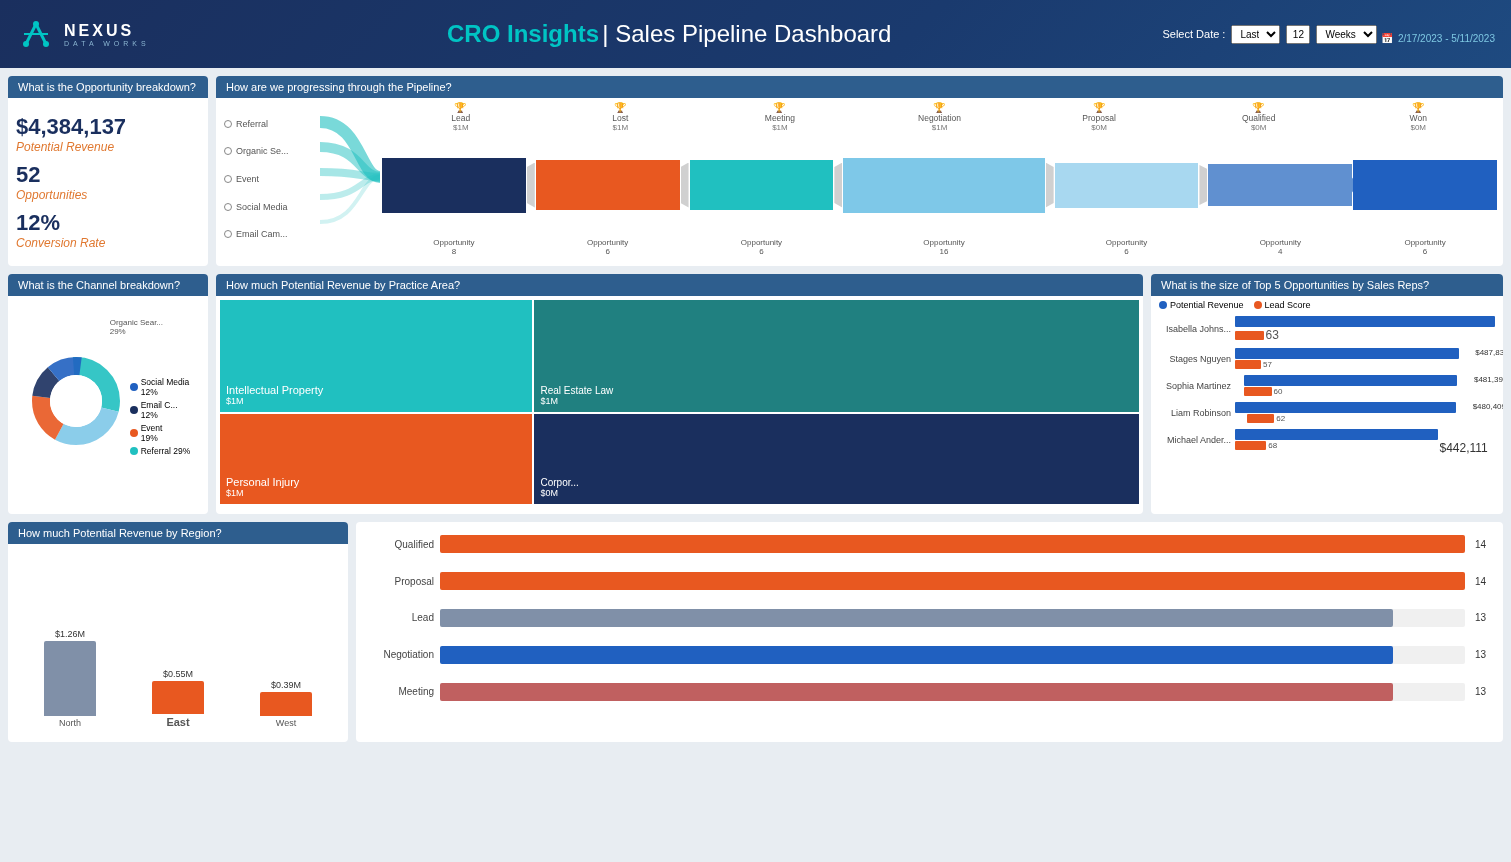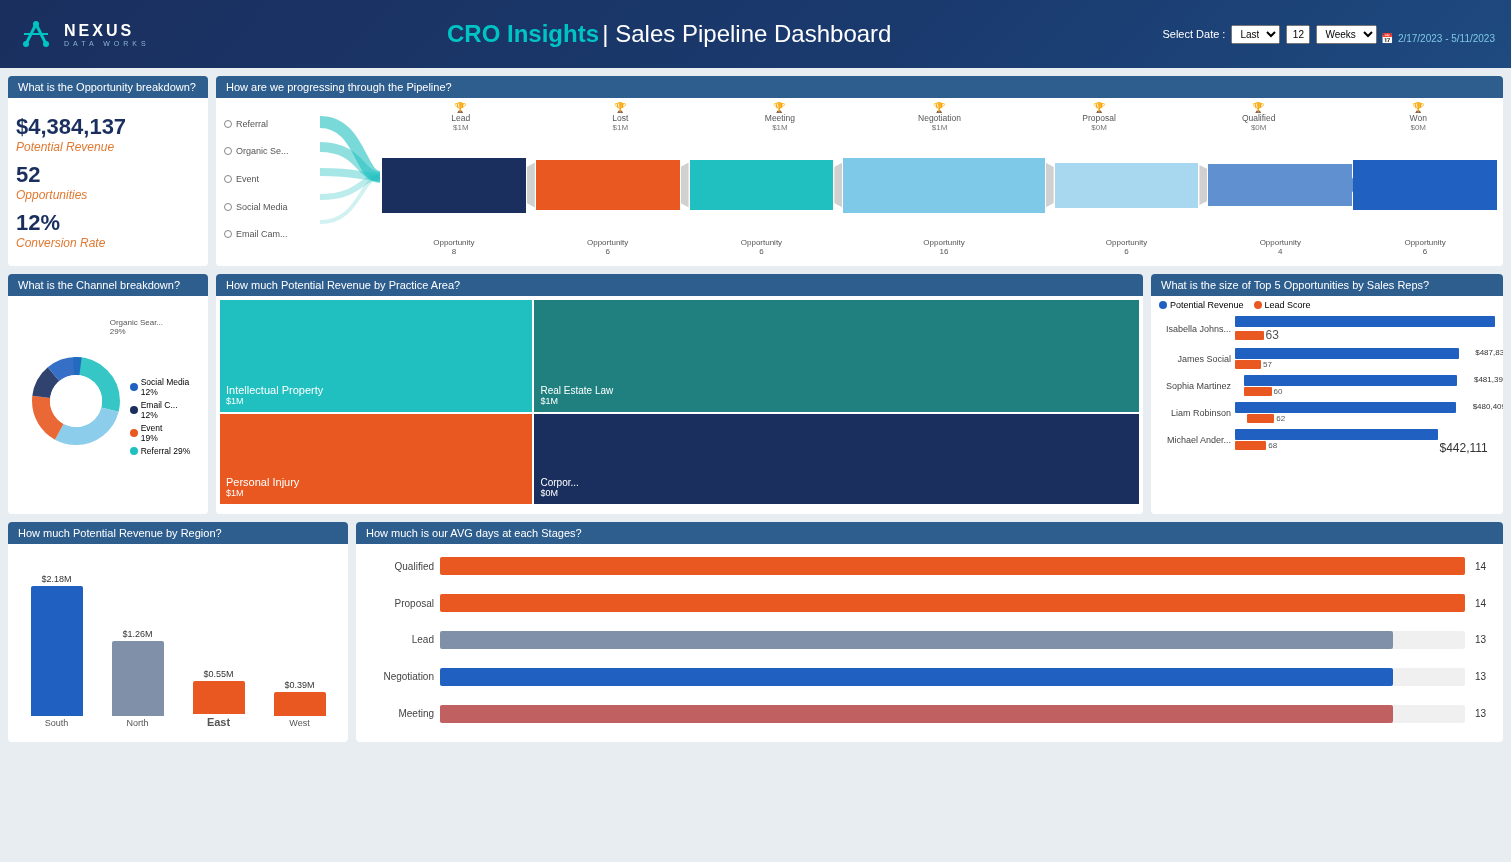--- a/index.html
+++ b/index.html
@@ -354,21 +354,21 @@
                 </div>
               </div>
               <div style="display:flex;align-items:center;gap:2px;">
                 <div style="width:11%;height:9px;background:#e85820;border-radius:1px;"></div>
                 <span style="font-size:12px;color:#555;">63</span>
               </div>
             </div>
           </div>
 
           <div style="display:flex;align-items:center;gap:4px;">
-            <div style="width:72px;text-align:right;font-size:9px;color:#444;flex-shrink:0;">James Social</div>
+            <div style="width:72px;text-align:right;font-size:9px;color:#444;flex-shrink:0;">Stages Nguyen</div>
             <div style="flex:1;display:flex;flex-direction:column;gap:1px;">
               <div style="display:flex;align-items:center;gap:2px;">
                 <div style="width:86%;height:11px;background:#2060c0;border-radius:1px;position:relative;">
                   <span style="position:absolute;right:-50px;top:0;font-size:8px;color:#333;white-space:nowrap;">$487,838</span>
                 </div>
               </div>
               <div style="display:flex;align-items:center;gap:2px;">
                 <div style="width:10%;height:9px;background:#e85820;border-radius:1px;"></div>
                 <span style="font-size:8px;color:#555;">57</span>
               </div>
@@ -426,25 +426,20 @@
 
   <div class="row3">
 
     <div class="panel region-panel">
       <div class="panel-header">
         <span>How much Potential Revenue by Region?</span>
       </div>
       <div style="padding:4px 8px;height:calc(100% - 28px);display:flex;flex-direction:column;">
         <div style="display:flex;align-items:flex-end;justify-content:space-around;flex:1;padding-bottom:4px;">
 
-          <div style="display:flex;flex-direction:column;align-items:center;gap:2px;height:100%;justify-content:flex-end;">
-            <span style="font-size:9px;color:#333;font-weight:500;">$2.18M</span>
-            <div style="width:52px;height:130px;background:#2060c0;border-radius:2px 2px 0 0;"></div>
-            <span style="font-size:9px;color:#555;">South</span>
-          </div>
 
           <div style="display:flex;flex-direction:column;align-items:center;gap:2px;height:100%;justify-content:flex-end;">
             <span style="font-size:9px;color:#333;font-weight:500;">$1.26M</span>
             <div style="width:52px;height:75px;background:#8090a8;border-radius:2px 2px 0 0;"></div>
             <span style="font-size:9px;color:#555;">North</span>
           </div>
 
           <div style="display:flex;flex-direction:column;align-items:center;gap:2px;height:100%;justify-content:flex-end;">
             <span style="font-size:9px;color:#333;font-weight:500;">$0.55M</span>
             <div style="width:52px;height:33px;background:#e85820;border-radius:2px 2px 0 0;"></div>
@@ -454,23 +449,20 @@
           <div style="display:flex;flex-direction:column;align-items:center;gap:2px;height:100%;justify-content:flex-end;">
             <span style="font-size:9px;color:#333;font-weight:500;">$0.39M</span>
             <div style="width:52px;height:24px;background:#e85820;border-radius:2px 2px 0 0;"></div>
             <span style="font-size:9px;color:#555;">West</span>
           </div>
         </div>
       </div>
     </div>
 
     <div class="panel avg-days-panel">
-      <div class="panel-header">
-        <span>How much is our AVG days at each Stages?</span>
-      </div>
       <div class="avg-days-chart">
 
         <div class="avg-row">
           <div class="avg-label">Qualified</div>
           <div class="avg-track">
             <div class="avg-fill" style="width:100%;background:#e85820;"></div>
           </div>
           <div class="avg-val">14</div>
         </div>
 

